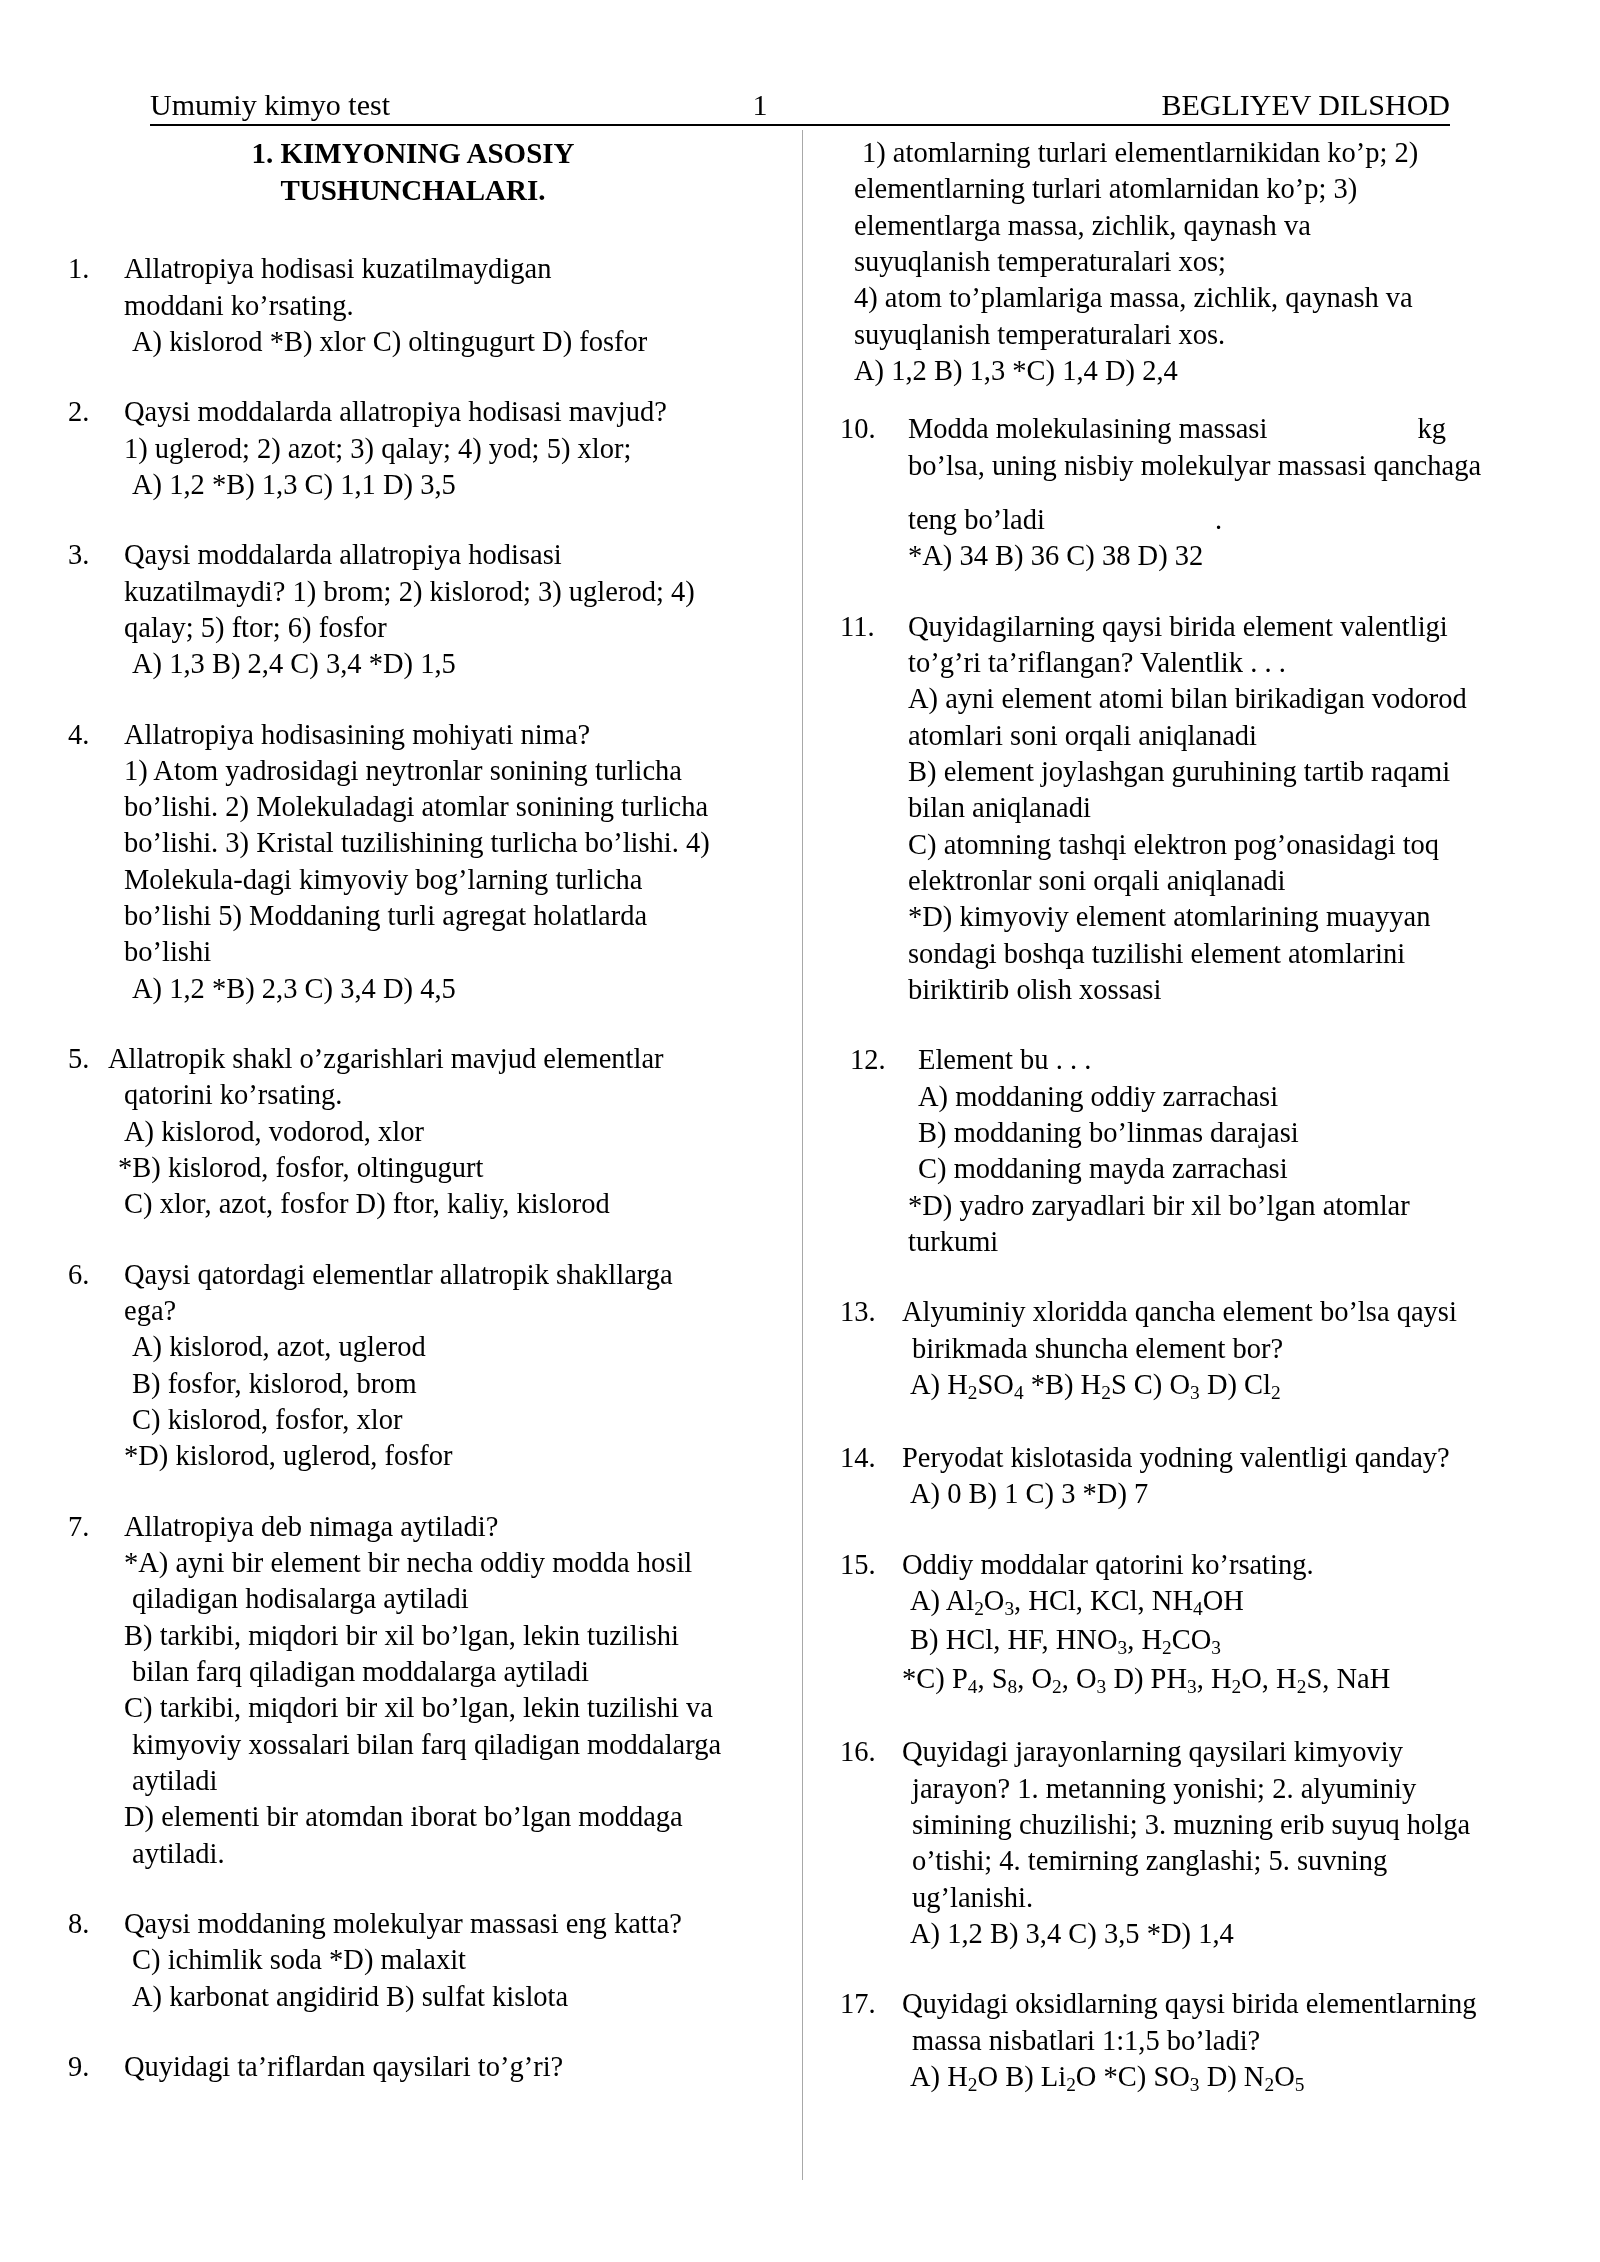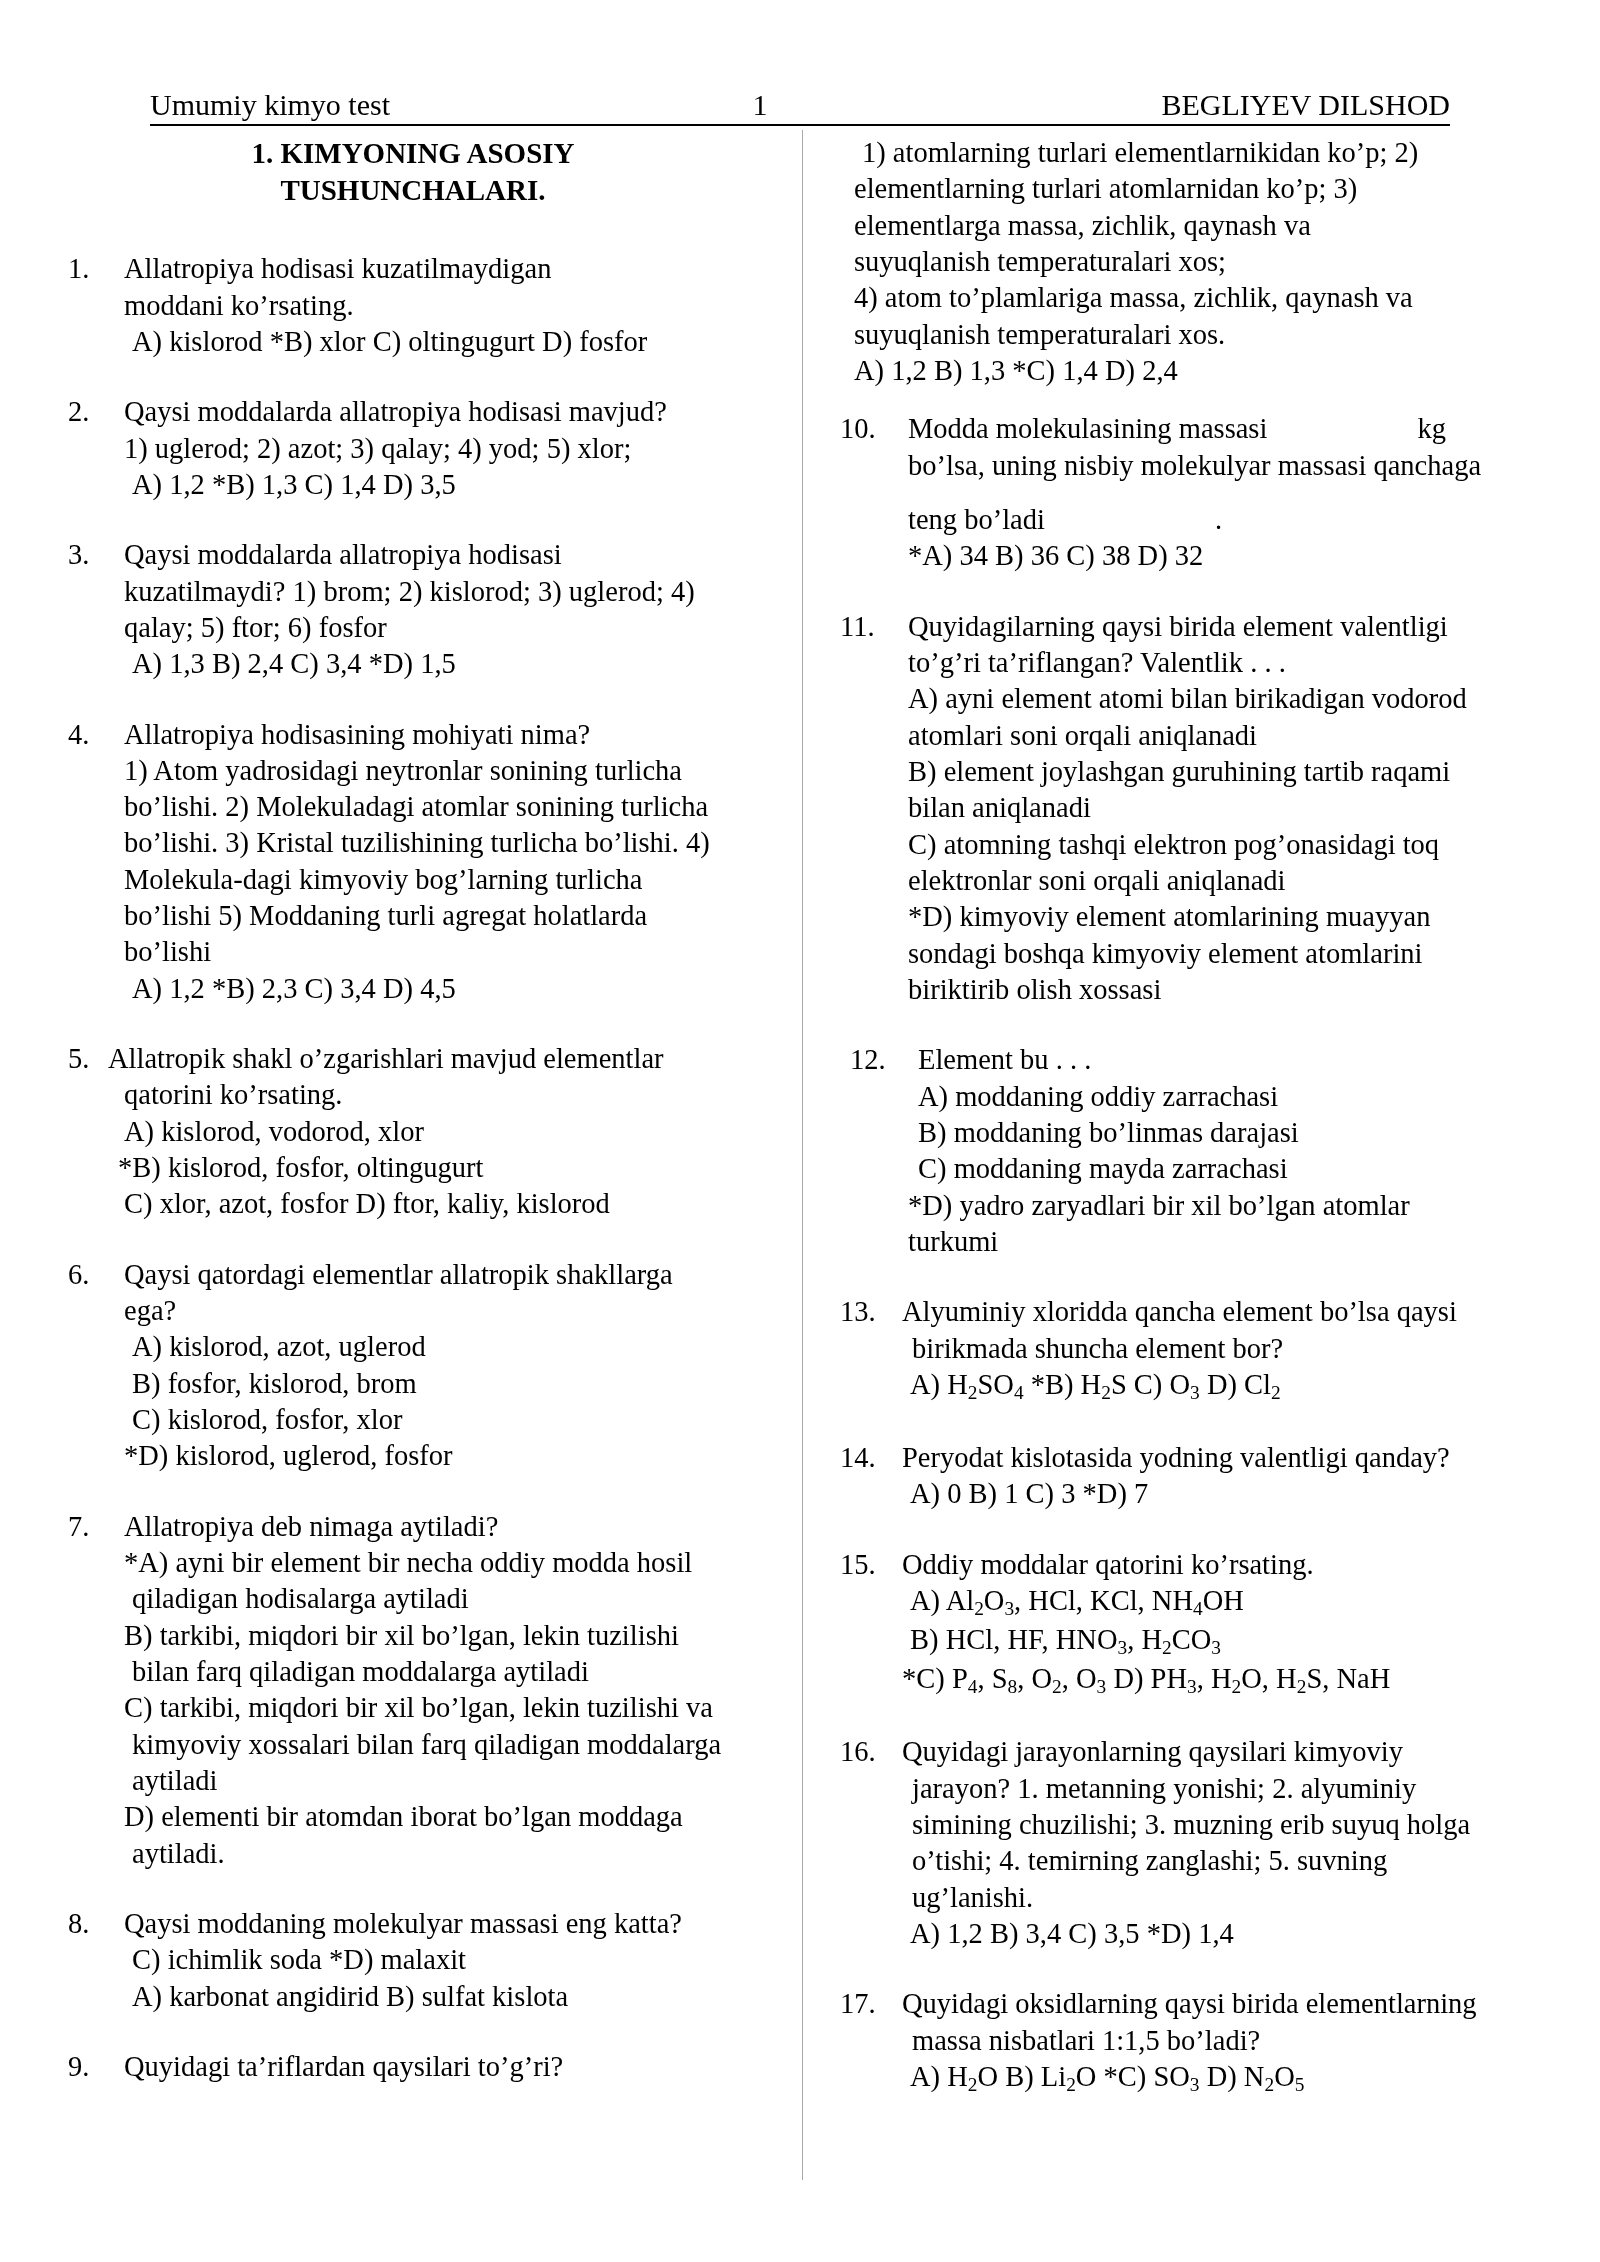--- a/index.html
+++ b/index.html
@@ -145,21 +145,21 @@
           </div>
         </div>
       </div>
 
       <div class="q">
         <span class="q-num">2.</span>
         <div class="q-body">
           <div class="q-line">Qaysi moddalarda allatropiya hodisasi mavjud?</div>
           <div class="q-line">1) uglerod;  2) azot;  3) qalay;  4) yod;   5) xlor;</div>
           <div class="opts">
-            <div class="opt">A) 1,2  *B) 1,3  C) 1,4  D) 3,5</div>
+            <div class="opt">A) 1,2  *B) 1,3  C) 1,1  D) 3,5</div>
           </div>
         </div>
       </div>
 
       <div class="q">
         <span class="q-num">3.</span>
         <div class="q-body">
           <div class="q-line">Qaysi moddalarda allatropiya hodisasi</div>
           <div class="q-line">kuzatilmaydi? 1) brom;  2) kislorod;  3) uglerod;  4)</div>
           <div class="q-line">qalay;   5) ftor;  6) fosfor</div>
@@ -284,21 +284,21 @@
           <div class="q-line">Quyidagilarning qaysi birida element valentligi</div>
           <div class="q-line">to’g’ri ta’riflangan?  Valentlik . . .</div>
           <div class="opts">
             <div class="opt" style="padding-left:0px;">A) ayni element atomi bilan birikadigan vodorod</div>
             <div class="opt" style="padding-left:0px;">atomlari soni orqali aniqlanadi</div>
             <div class="opt" style="padding-left:0px;">B) element joylashgan guruhining tartib  raqami</div>
             <div class="opt" style="padding-left:0px;">bilan aniqlanadi</div>
             <div class="opt" style="padding-left:0px;">C) atomning tashqi elektron pog’onasidagi  toq</div>
             <div class="opt" style="padding-left:0px;">elektronlar soni orqali aniqlanadi</div>
             <div class="opt" style="padding-left:0px;">*D) kimyoviy element atomlarining muayyan</div>
-            <div class="opt" style="padding-left:0px;">sondagi boshqa kimyoviy element atomlarini</div>
+            <div class="opt" style="padding-left:0px;">sondagi boshqa tuzilishi element atomlarini</div>
             <div class="opt" style="padding-left:0px;">biriktirib olish xossasi</div>
           </div>
         </div>
       </div>
 
       <div class="q" style="padding-left:78px;">
         <span class="q-num wide" style="left:10px;">12.</span>
         <div class="q-body">
           <div class="q-line">Element bu . . .</div>
           <div class="opts">

